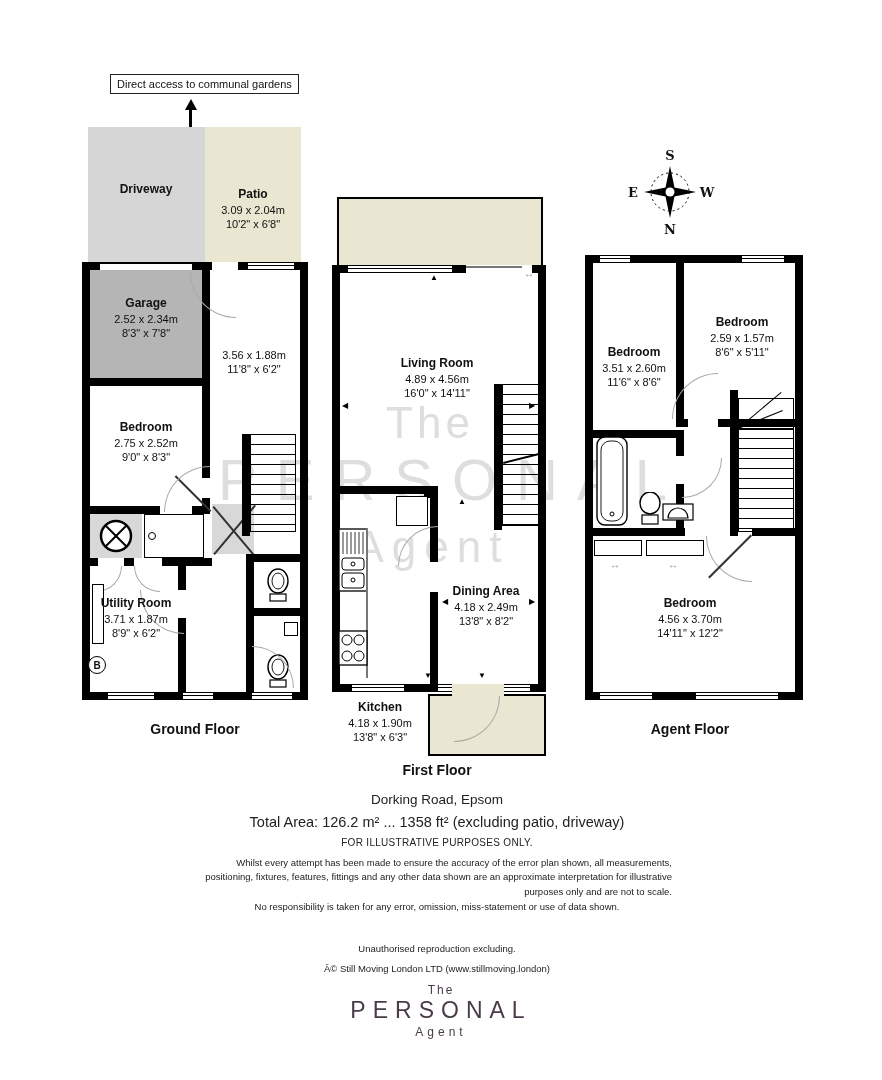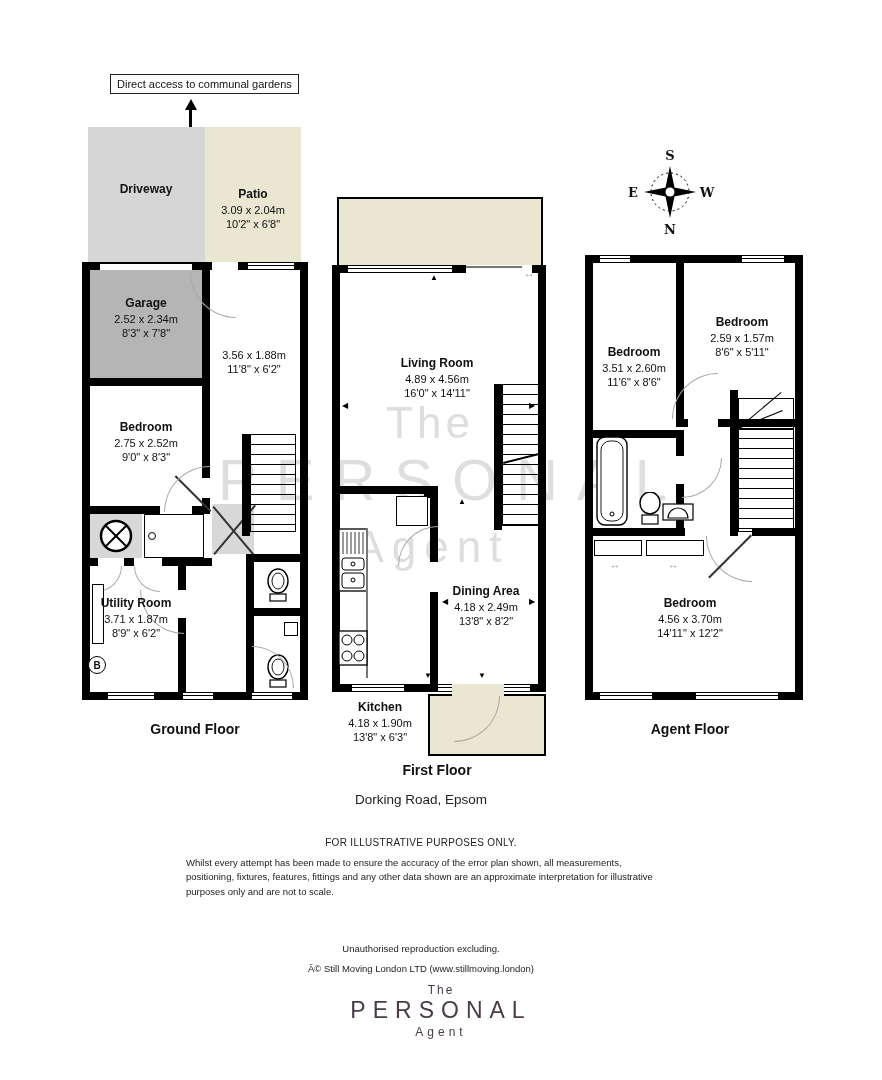--- a/index.html
+++ b/index.html
@@ -22,21 +22,21 @@
     background:repeating-linear-gradient(rgba(0,0,0,0) 0 9px,#000 9px 10px)}
   .outline{position:absolute;border:1px solid #000;background:#fff;box-sizing:border-box}
   .diag{position:absolute;height:1.5px;background:#333;transform-origin:0 0}
   .tri{position:absolute;font-size:8px;line-height:1;color:#000}
   .rlabel{position:absolute;transform:translateX(-50%);text-align:center;
     font-size:11px;line-height:1.3;white-space:nowrap}
   .rlabel .rname{display:block;font-weight:bold;font-size:12px}
   .rlabel .rname:empty{display:none}
   .rlabel span{display:block}
   .floor-label{position:absolute;transform:translateX(-50%);font-weight:bold;font-size:14px;white-space:nowrap}
-  .note{position:absolute;left:421px;transform:translateX(-50%);text-align:left;white-space:nowrap;color:#222}
+  .note{position:absolute;left:437px;transform:translateX(-50%);text-align:right;white-space:nowrap;color:#222}
   .wrapnote{white-space:normal}
   .garden-box{position:absolute;border:1px solid #222;padding:3px 6px;font-size:11px;white-space:nowrap}
   .arrow-head{position:absolute;width:0;height:0;border-left:6px solid transparent;
     border-right:6px solid transparent;border-bottom:11px solid #000}
   .wm{position:absolute;color:#dedede;text-align:center;transform:translateX(-50%);
      font-family:"Liberation Sans",sans-serif;z-index:0;white-space:nowrap}
   .plans{position:absolute;inset:0;z-index:1}
   .compass-letter{position:absolute;transform:translate(-50%,-50%);
     font-family:"DejaVu Serif",serif;font-weight:bold;font-size:13px}
   .ward-arrow{position:absolute;color:#888;font-size:10px;line-height:1}
@@ -325,22 +325,24 @@
       <path d="M26 0 L30.5 21.5 L52 26 L30.5 30.5 L26 52 L21.5 30.5 L0 26 L21.5 21.5 Z" fill="#000"></path>
       <circle cx="26" cy="26" r="4.5" fill="#fff"></circle>
     </svg>
     <div class="compass-letter" style="left:670px;top:155px">S</div>
     <div class="compass-letter" style="left:633px;top:192px">E</div>
     <div class="compass-letter" style="left:707px;top:192px">W</div>
     <div class="compass-letter" style="left:670px;top:229px">N</div>
   </div>
 
   <div class="note" style="top:792px;font-size:13.5px">Dorking Road, Epsom</div>
+  <div class="note" style="top:814px;font-size:14.5px">Total Area: 126.2 m² ... 1358 ft² (excluding patio, driveway)</div>
   <div class="note" style="top:837px;font-size:10px;letter-spacing:.3px">FOR ILLUSTRATIVE PURPOSES ONLY.</div>
   <div class="note wrapnote" style="top:856px;font-size:9.5px;width:470px;line-height:1.5">Whilst every attempt has been made to ensure the accuracy of the error plan shown, all measurements, positioning, fixtures, features, fittings and any other data shown are an approximate interpretation for illustrative purposes only and are not to scale.</div>
+  <div class="note" style="top:901px;font-size:9.5px">No responsibility is taken for any error, omission, miss-statement or use of data shown.</div>
   <div class="note" style="top:943px;font-size:9.5px">Unauthorised reproduction excluding.</div>
   <div class="note" style="top:963px;font-size:9.5px">Â© Still Moving London LTD (www.stillmoving.london)</div>
 
   <div class="logo" style="top:983px;font-size:12px;letter-spacing:2px">The</div>
   <div class="logo" style="top:997px;font-size:23px;letter-spacing:7px">PERSONAL</div>
   <div class="logo" style="top:1025px;font-size:12px;letter-spacing:4px">Agent</div>
 
   </div>
 </div>
 

